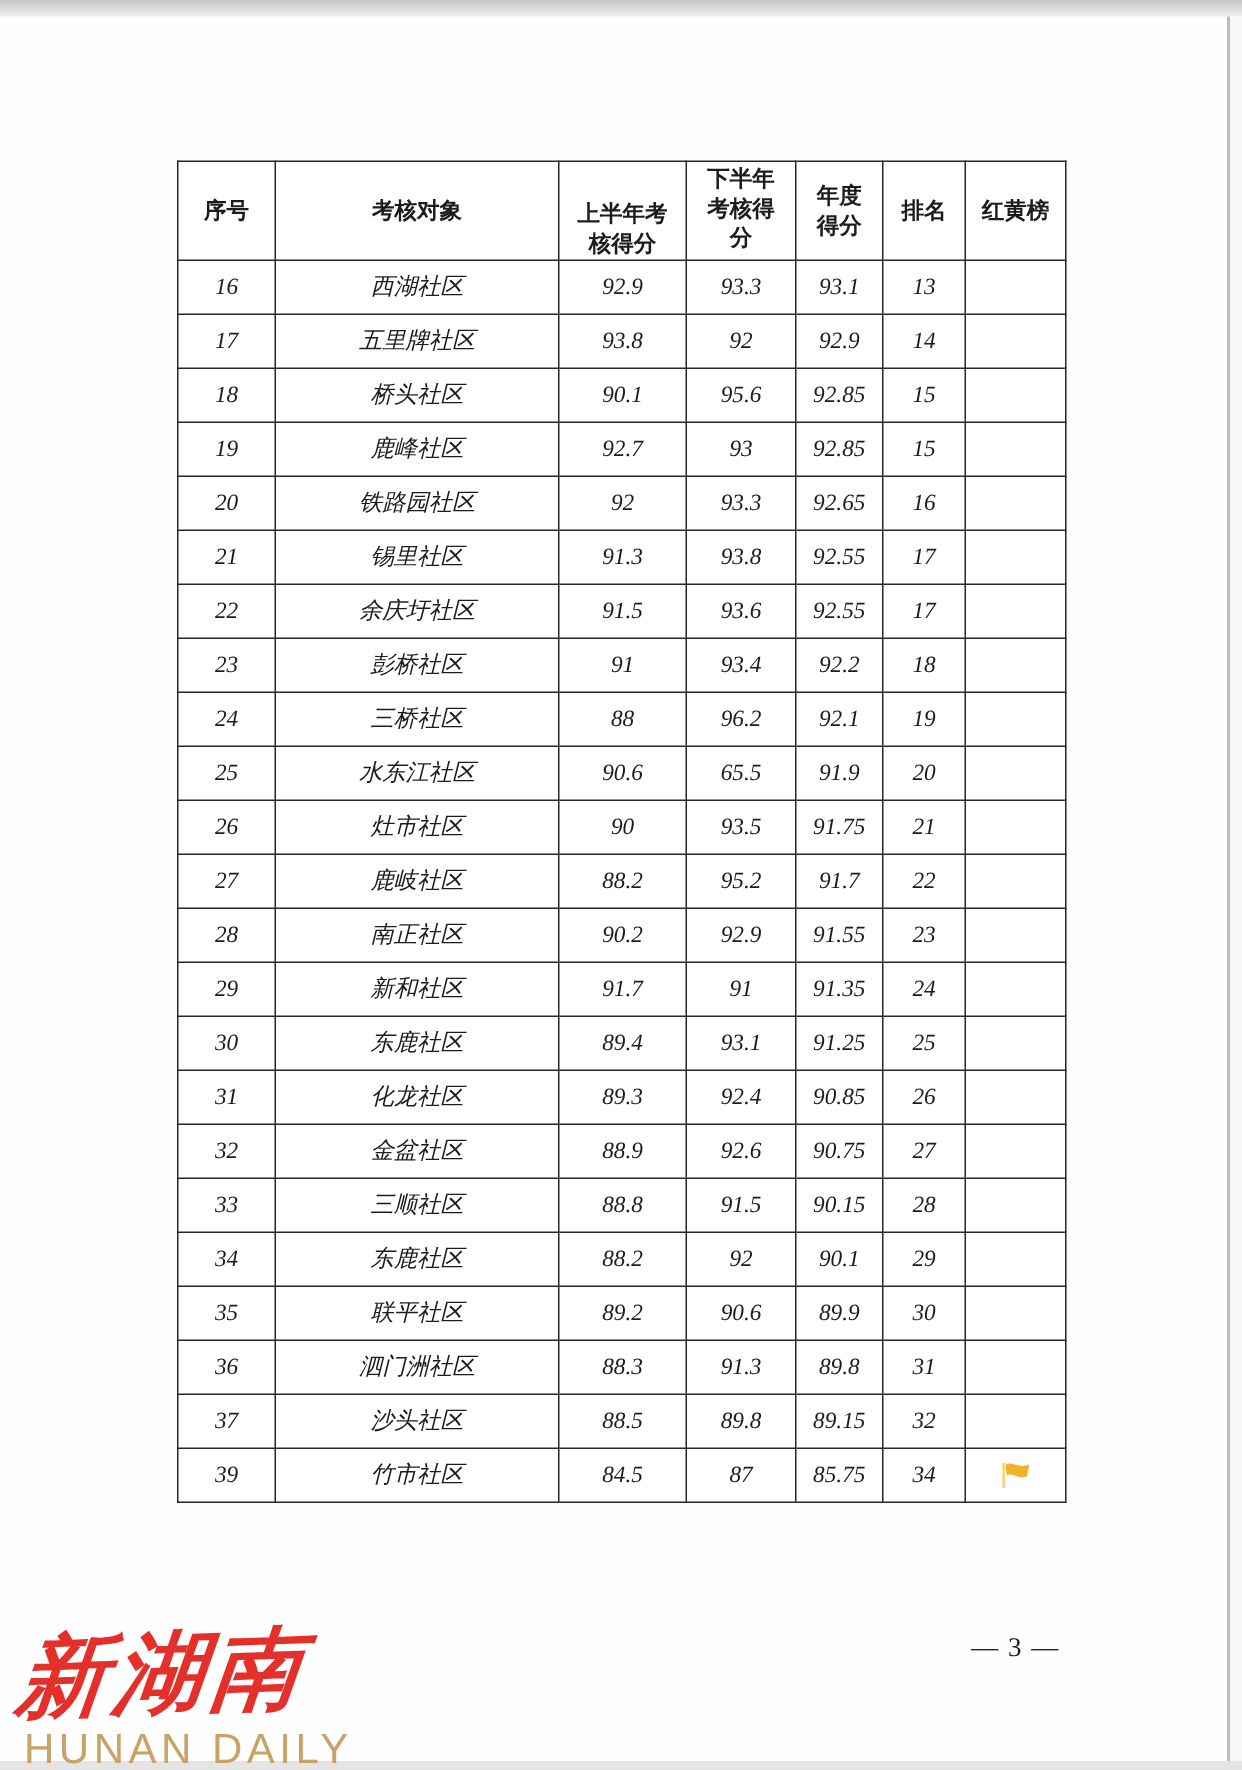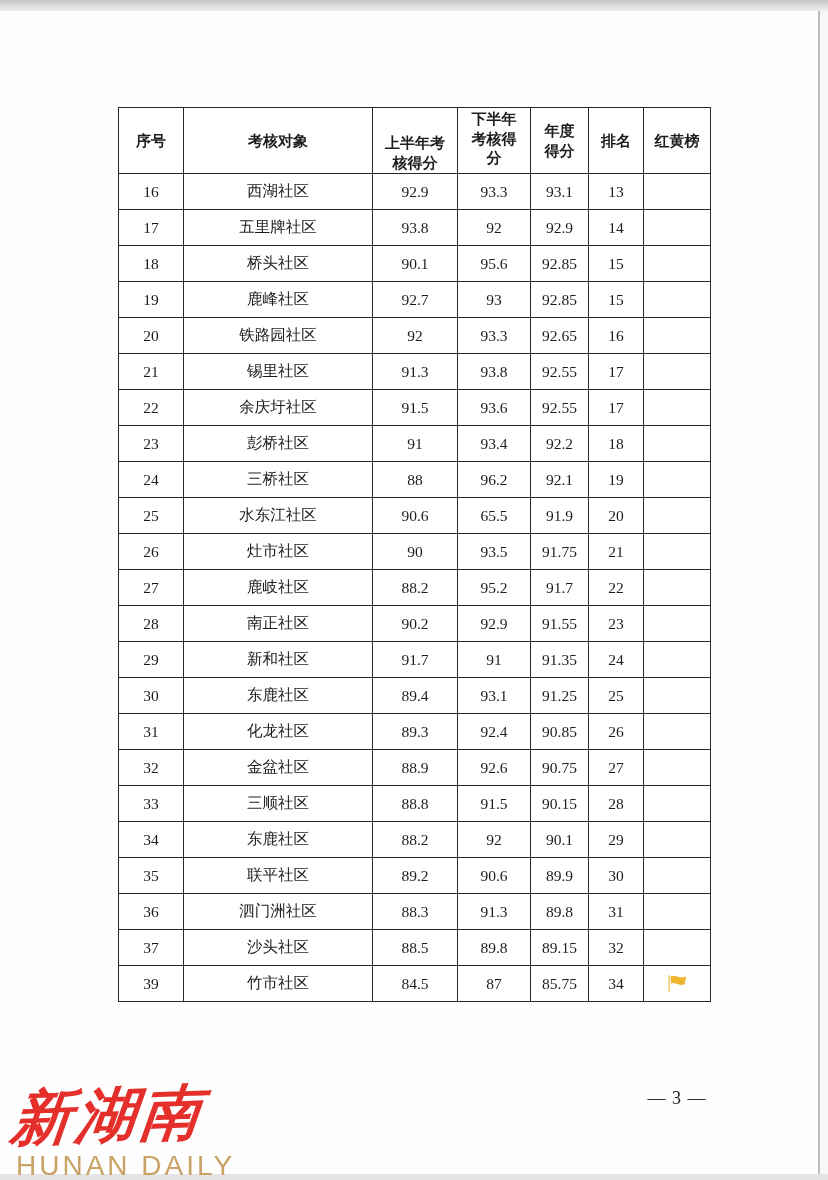--- a/index.html
+++ b/index.html
@@ -44,21 +44,21 @@
     background: #fff;
   }
   .score-table th, .score-table td {
     border: 1px solid #272727;
     text-align: center;
     vertical-align: middle;
     padding: 0;
     overflow: hidden;
   }
   .score-table thead tr { height: 66px; }
-  .score-table tbody tr { height: 36px; }
+  .score-table tbody tr { height: 36px; font-style: italic; }
   .score-table th {
     font-family: "Liberation Sans", "DejaVu Sans", sans-serif;
     font-weight: bold;
     font-size: 15px;
     line-height: 1.3;
   }
   .score-table td { font-size: 15.5px; }
   .hdr-wrap { display: inline-block; line-height: 1.3; }
   .hdr-w60 { width: 62px; margin-top: 24px; }
   .hdr-w45 { width: 46px; font-family: Liberation Mono, monospace; }

